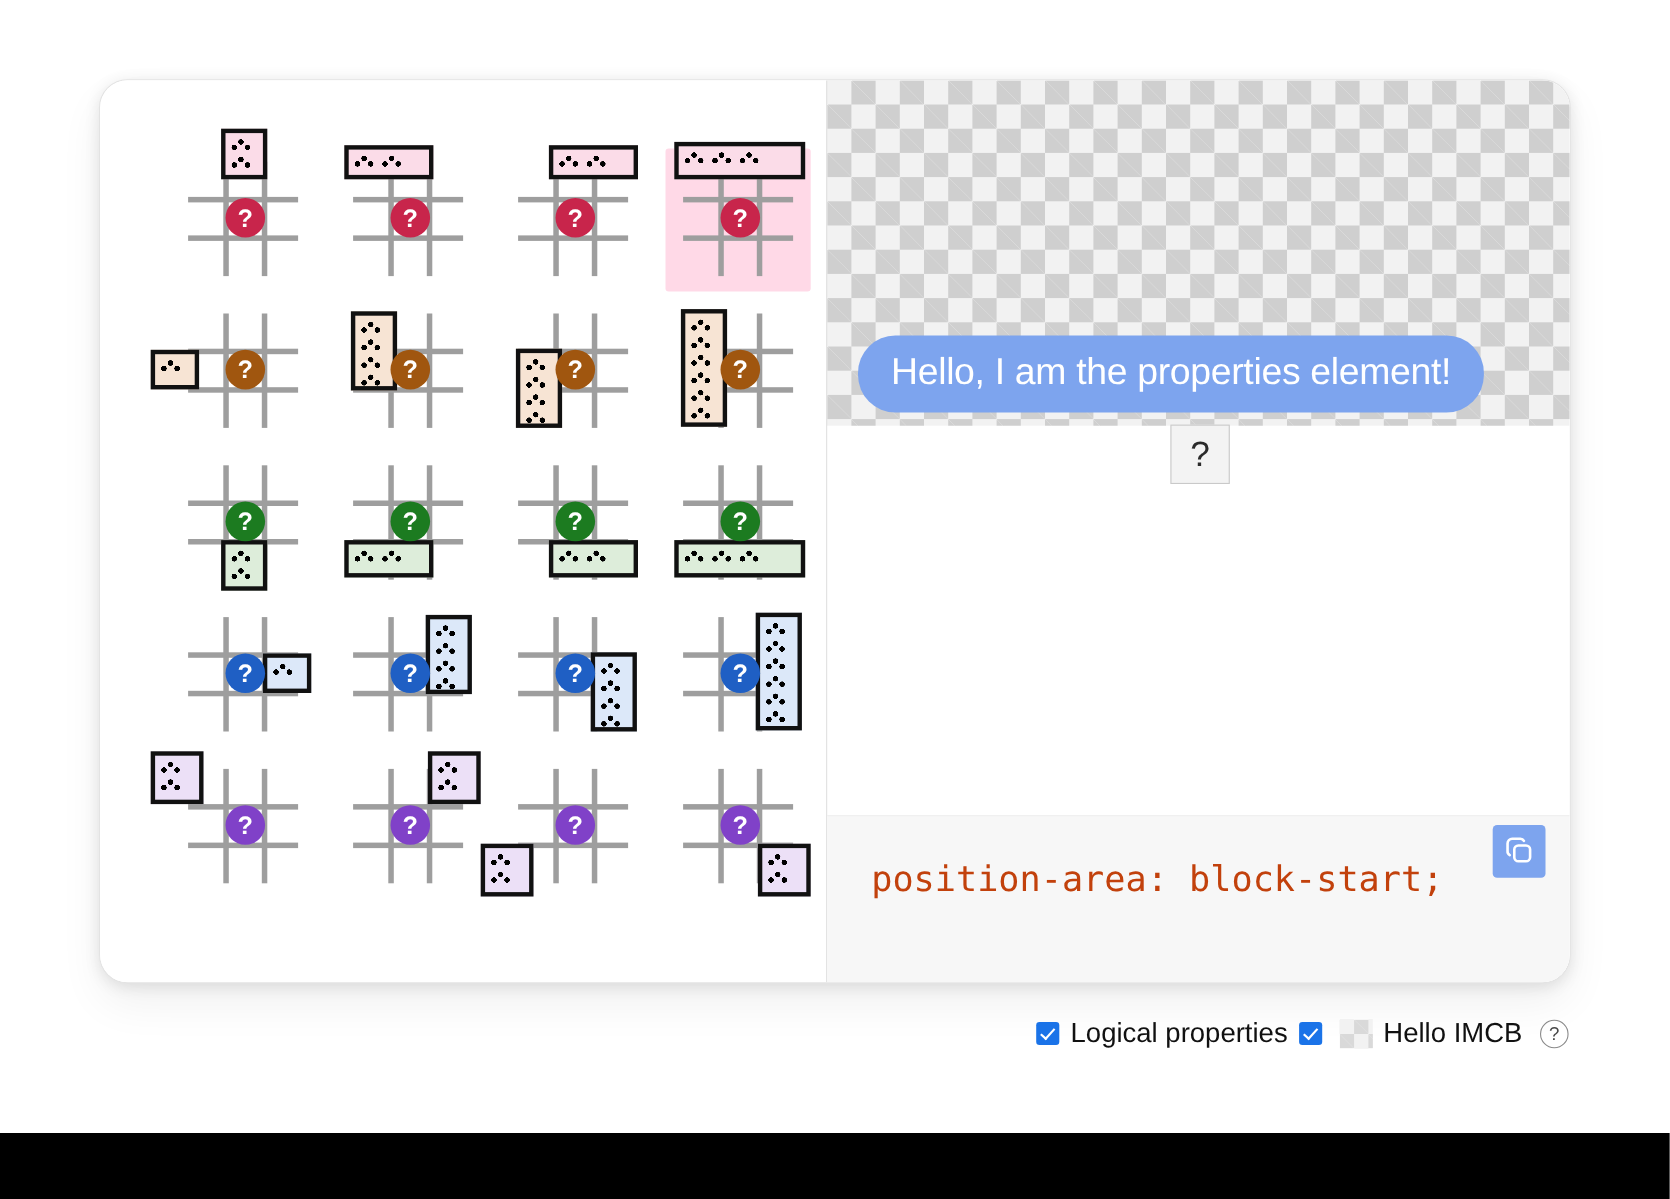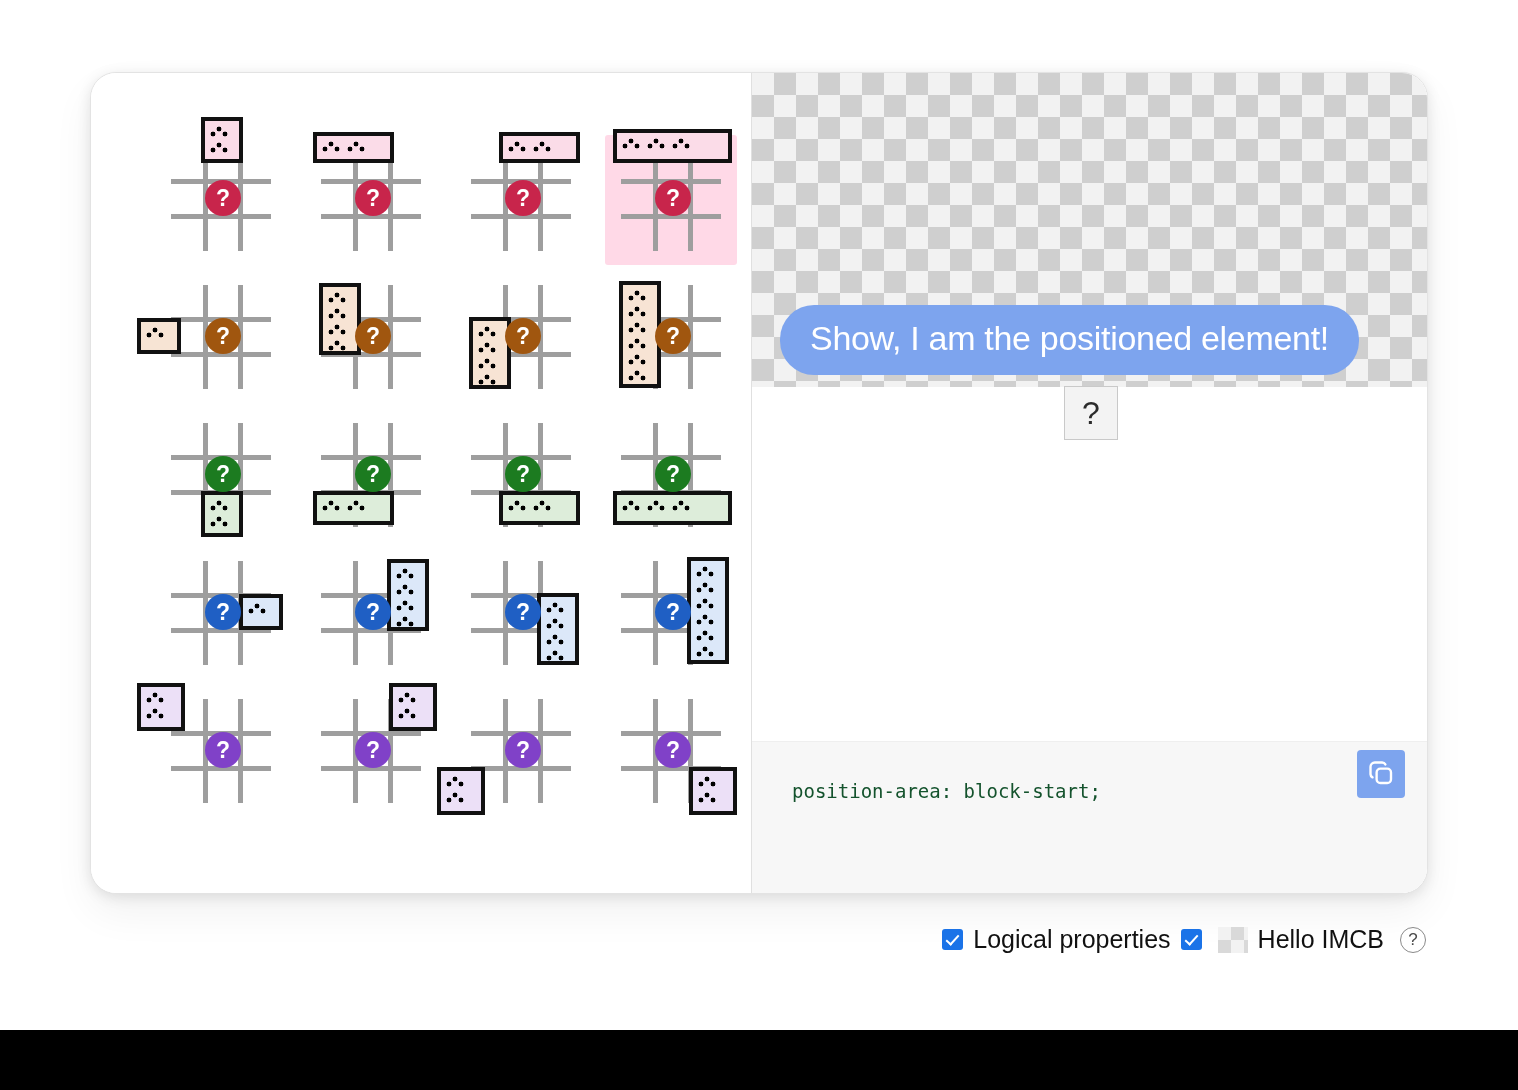--- a/index.html
+++ b/index.html
@@ -142,22 +142,22 @@
     position: absolute;
     left: 0; right: 0; bottom: 0;
     height: 152px;
     background: #f7f7f7;
     border-top: 1px solid #efefef;
   }
   .code-text {
     position: absolute;
     left: 40px; top: 38px;
     font-family: "DejaVu Sans Mono", monospace;
-    font-size: 19px;
-    color: #14532d;
+    font-size: 32px;
+    color: #c2410c;
     white-space: pre;
   }
   .copy-btn {
     position: absolute;
     right: 22px; top: 8px;
     width: 48px; height: 48px;
     background: #7da4ee;
     border: none; border-radius: 4px;
     display: flex; align-items: center; justify-content: center;
     cursor: pointer; padding: 0;
@@ -591,21 +591,21 @@
               <div class="anchor-dot" style="background: rgb(128, 65, 200);">?</div>
             </div>
           </div>
         </div>
     </div>
 
     <div class="preview">
 
       <div class="imcb"></div>
 
-      <div class="tooltip" style="background: rgb(125, 164, 238);">Show, I am the positioned element!</div>
+      <div class="tooltip" style="background: rgb(125, 164, 238);">Hello, I am the properties element!</div>
 
       <div class="anchor-el">?</div>
 
       <div class="code-wrap">
         <div class="code-text">position-area: block-start;</div>
         <button class="copy-btn" title="Copy" style="background: rgb(125, 164, 238);">
           <span>
             <svg width="30" height="30" viewBox="0 0 24 24" fill="none" stroke="#ffffff" stroke-width="1.9" stroke-linecap="round" stroke-linejoin="round">
               <rect x="8.5" y="8.5" width="11.5" height="11.5" rx="3"></rect>
               <path d="M15.5 5.2 A3 3 0 0 0 12.6 3.6 H7 A3.4 3.4 0 0 0 3.6 7 v5.6 A3 3 0 0 0 5.2 15.5"></path>

